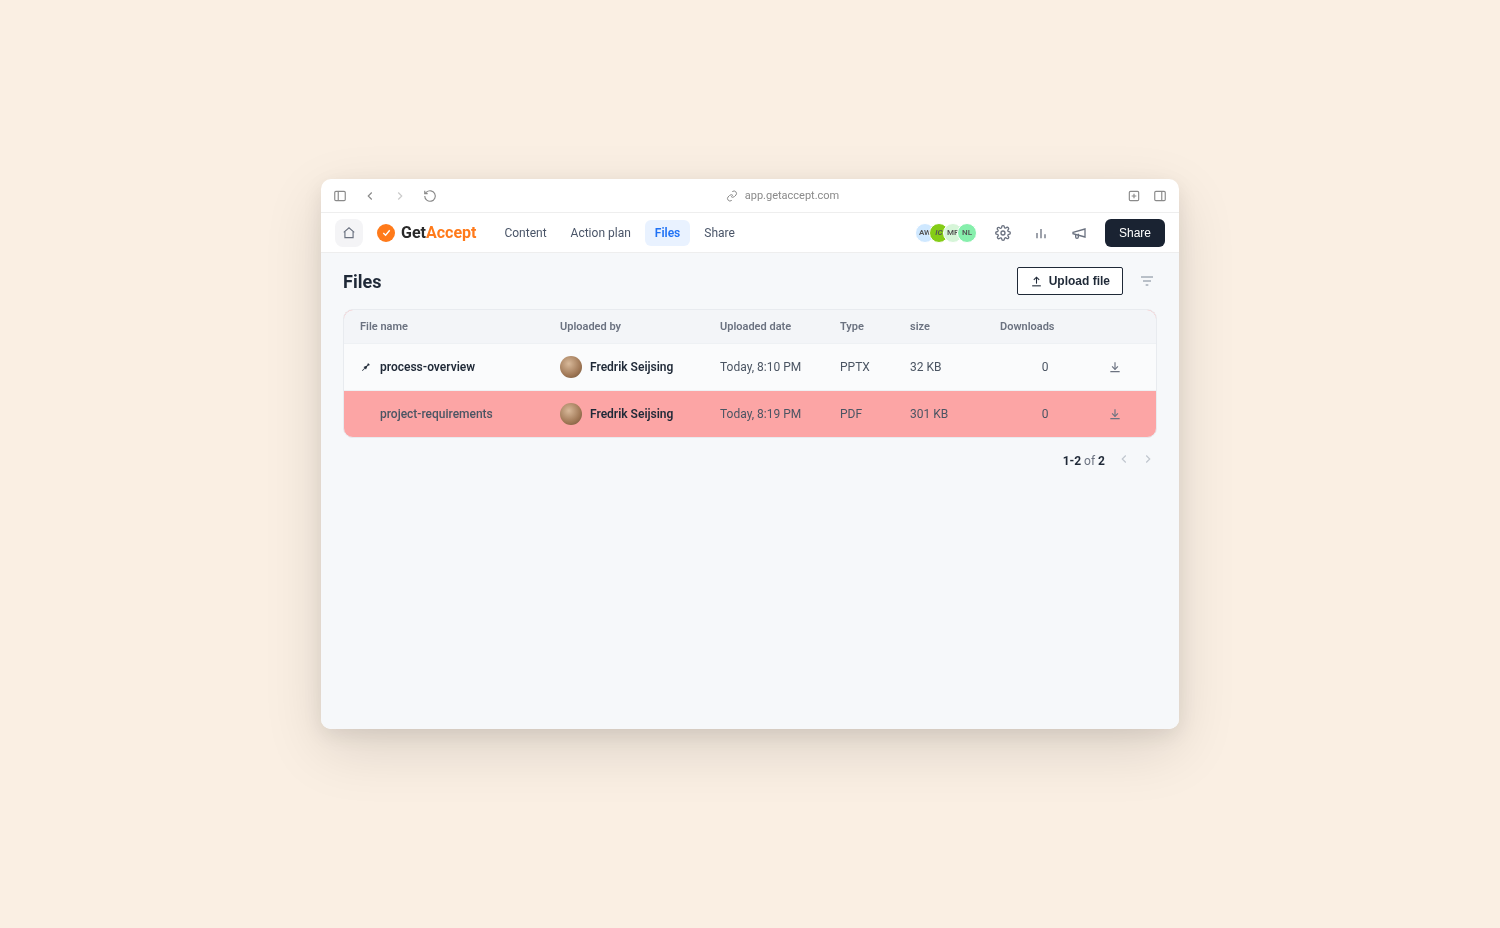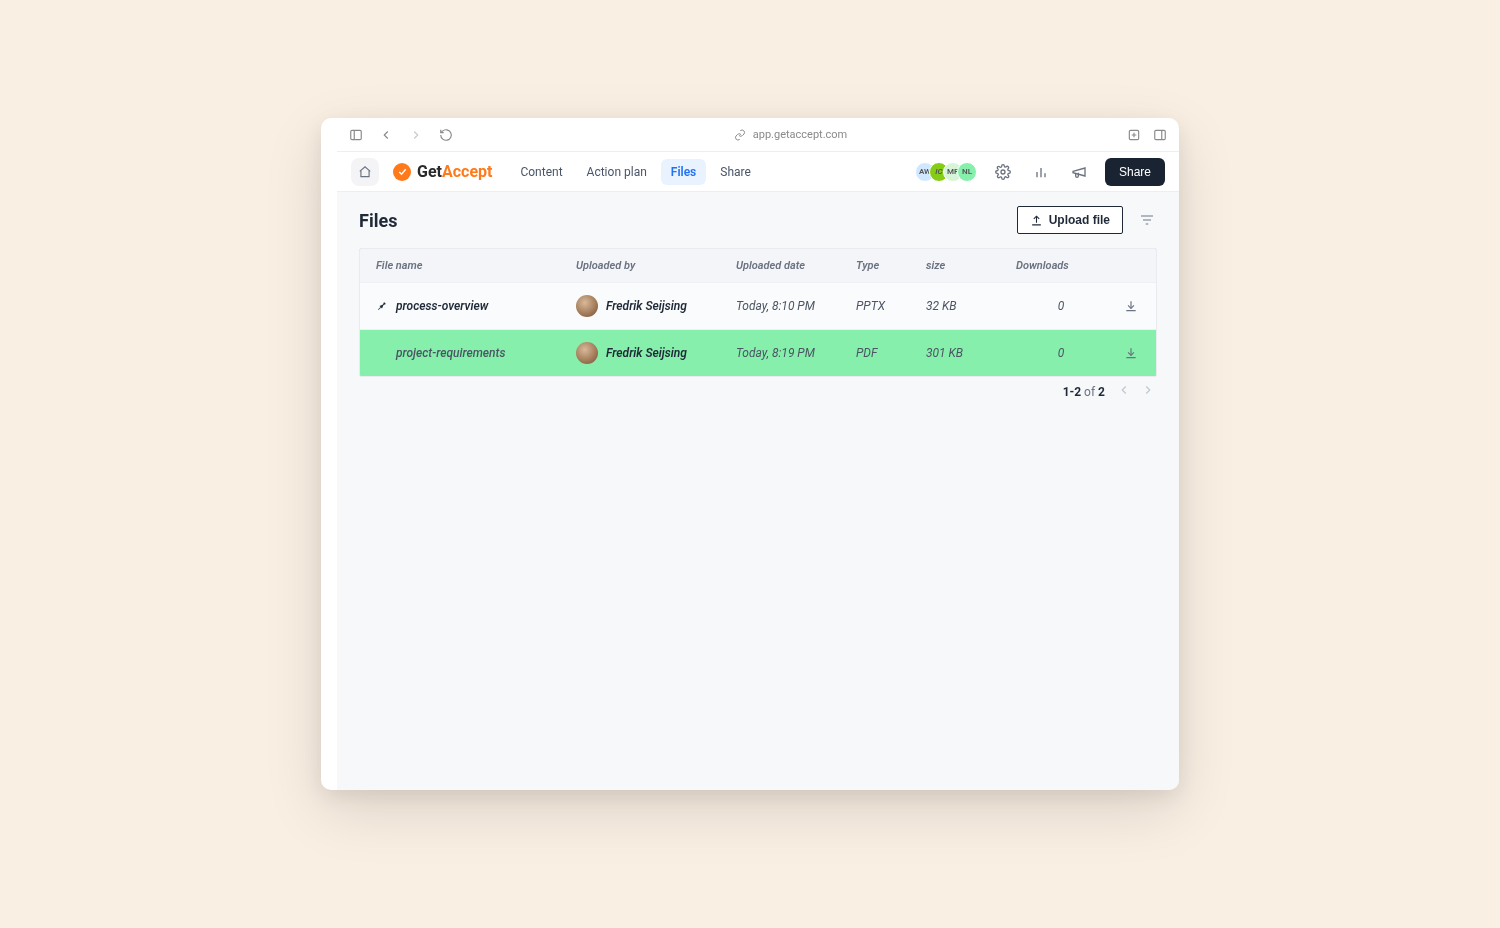--- a/index.html
+++ b/index.html
@@ -9,30 +9,29 @@
       background: #faefe3;
       width: 1500px;
       height: 928px;
       display: flex;
       align-items: center;
       justify-content: center;
     }
 
     .browser-window {
       width: 858px;
-      height: 672px;
+      height: 550px;
       background: #ffffff;
       border-radius: 10px;
       box-shadow: 0 20px 60px rgba(0,0,0,0.12), 0 6px 20px rgba(0,0,0,0.08);
       overflow: hidden;
       display: flex;
       flex-direction: column;
       position: relative;
       top: -10px;
-      padding-left: 16px;
     }
 
     
     .chrome {
       height: 34px;
       display: flex;
       align-items: center;
       padding: 0 12px;
       border-bottom: 1px solid #eeeeee;
       gap: 10px;
@@ -178,25 +177,24 @@
       padding: 6px 12px;
       font-size:12px;
       font-weight:600;
       color:#1f2937;
       cursor:pointer;
     }
     .filter-btn { display:flex; align-items:center; justify-content:center; color:#6b7280; cursor:pointer; width:20px; }
 
     
     .table {
-      background:#86efac;
+      background:#fca5a5;
       border: 1px solid #e8ebef;
-      border-radius: 2px;
+      border-radius: 10px;
       overflow:hidden;
-      font-style:italic;
     }
     .thead, .trow {
       display:grid;
       grid-template-columns: 200px 160px 120px 70px 90px 90px 50px 50px;
       align-items:center;
     }
     .thead {
       background:#f3f5f8;
       font-size: 11px;
       color:#6b7280;
@@ -215,21 +213,21 @@
     .user-av {
       width:22px; height:22px; border-radius:50%;
       background: radial-gradient(circle at 40% 35%, #d8b99a 0%, #a07856 60%, #6b4e34 100%);
     }
     .row-action { display:flex; justify-content:center; color:#6b7280; cursor:pointer; }
 
     
     .pagination {
       display:flex; align-items:center; justify-content:flex-end;
       gap: 10px;
-      margin-top: 4px;
+      margin-top: 12px;
       font-size: 12px;
       color:#6b7280;
     }
     .pagination b { color:#1f2937; font-weight:700; }
     .page-nav { display:flex; gap:6px; }
     .page-nav .pn { color:#c0c6ce; cursor:pointer; padding:2px; }
   </style>
 </head>
 <body>
 

